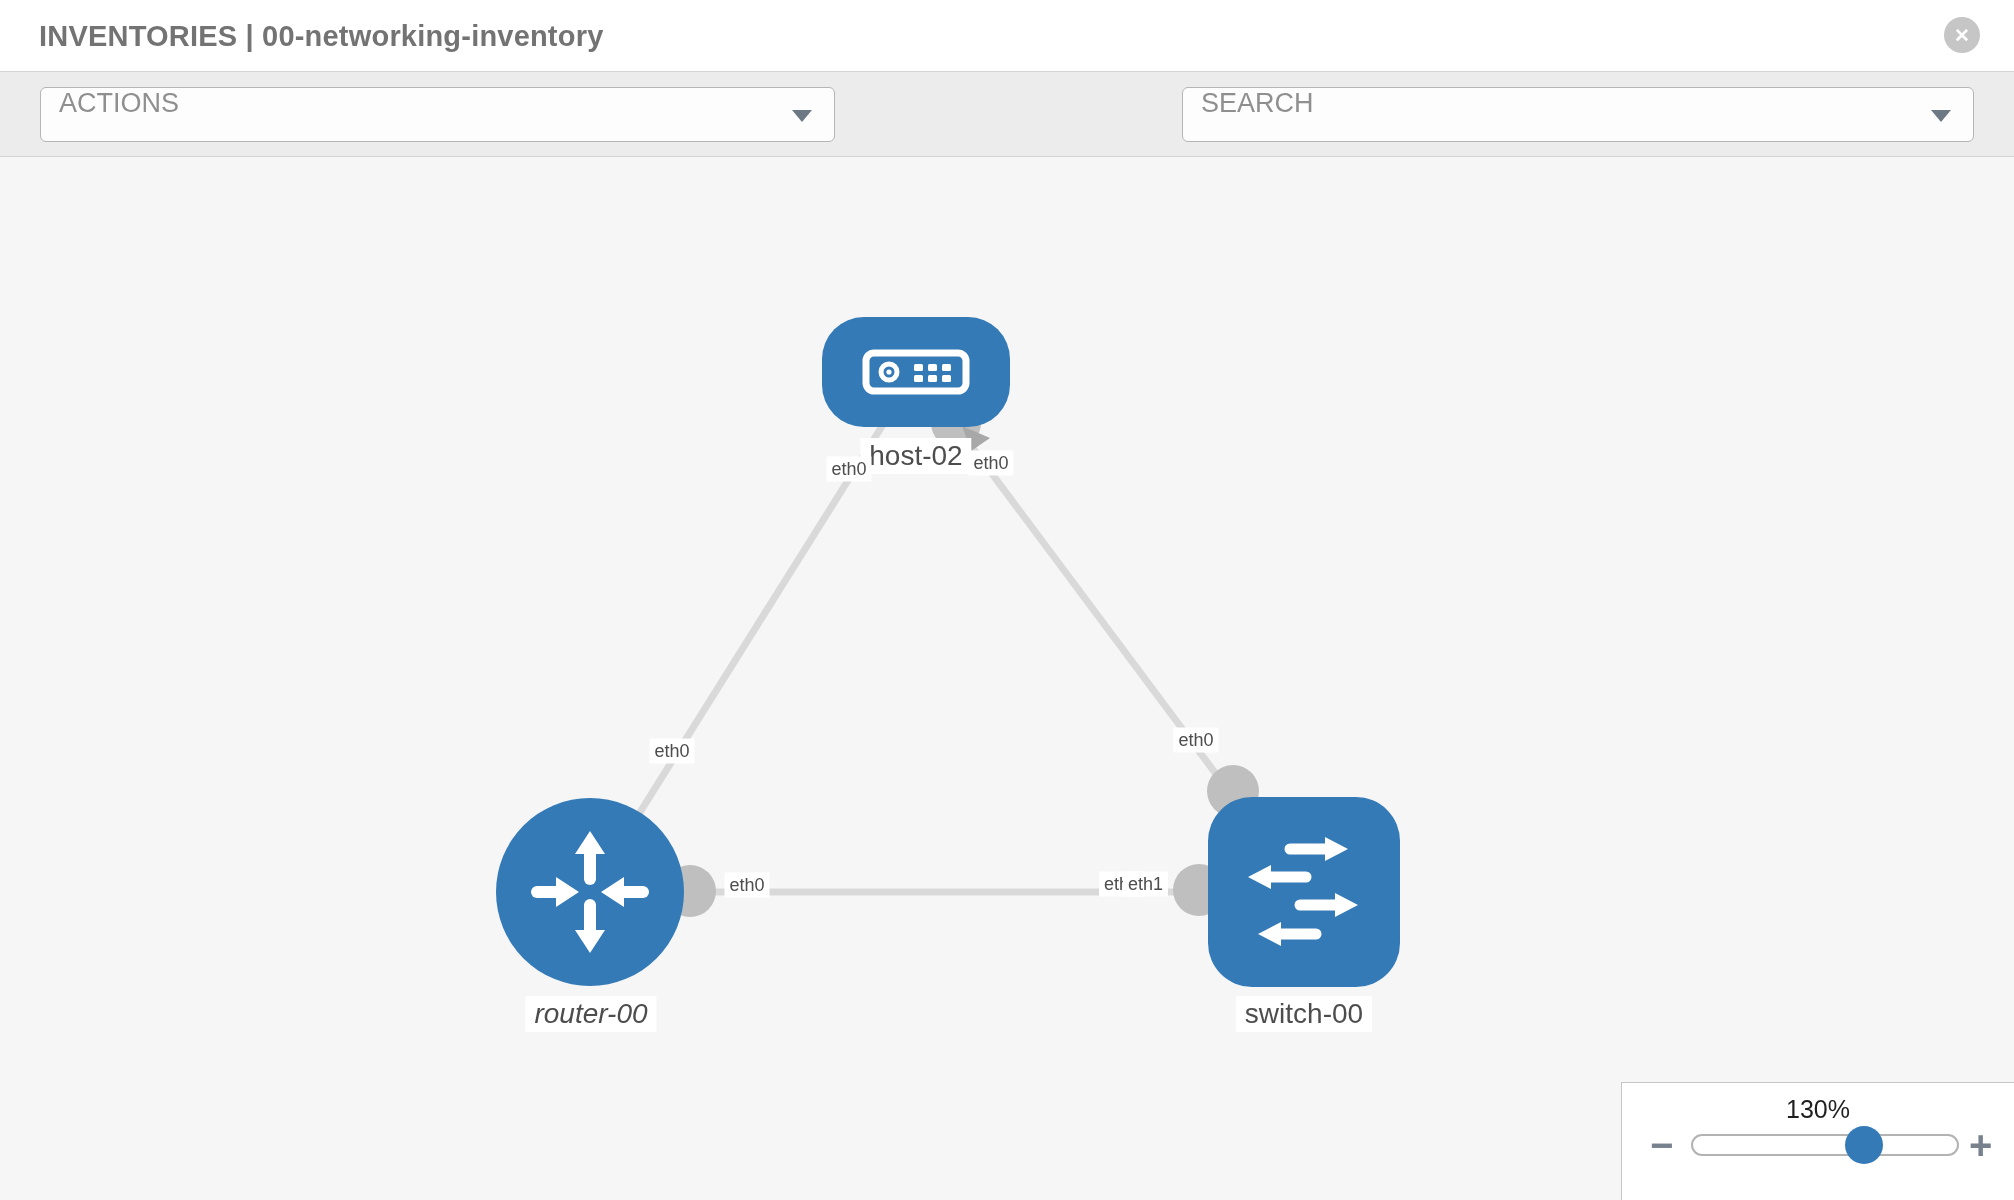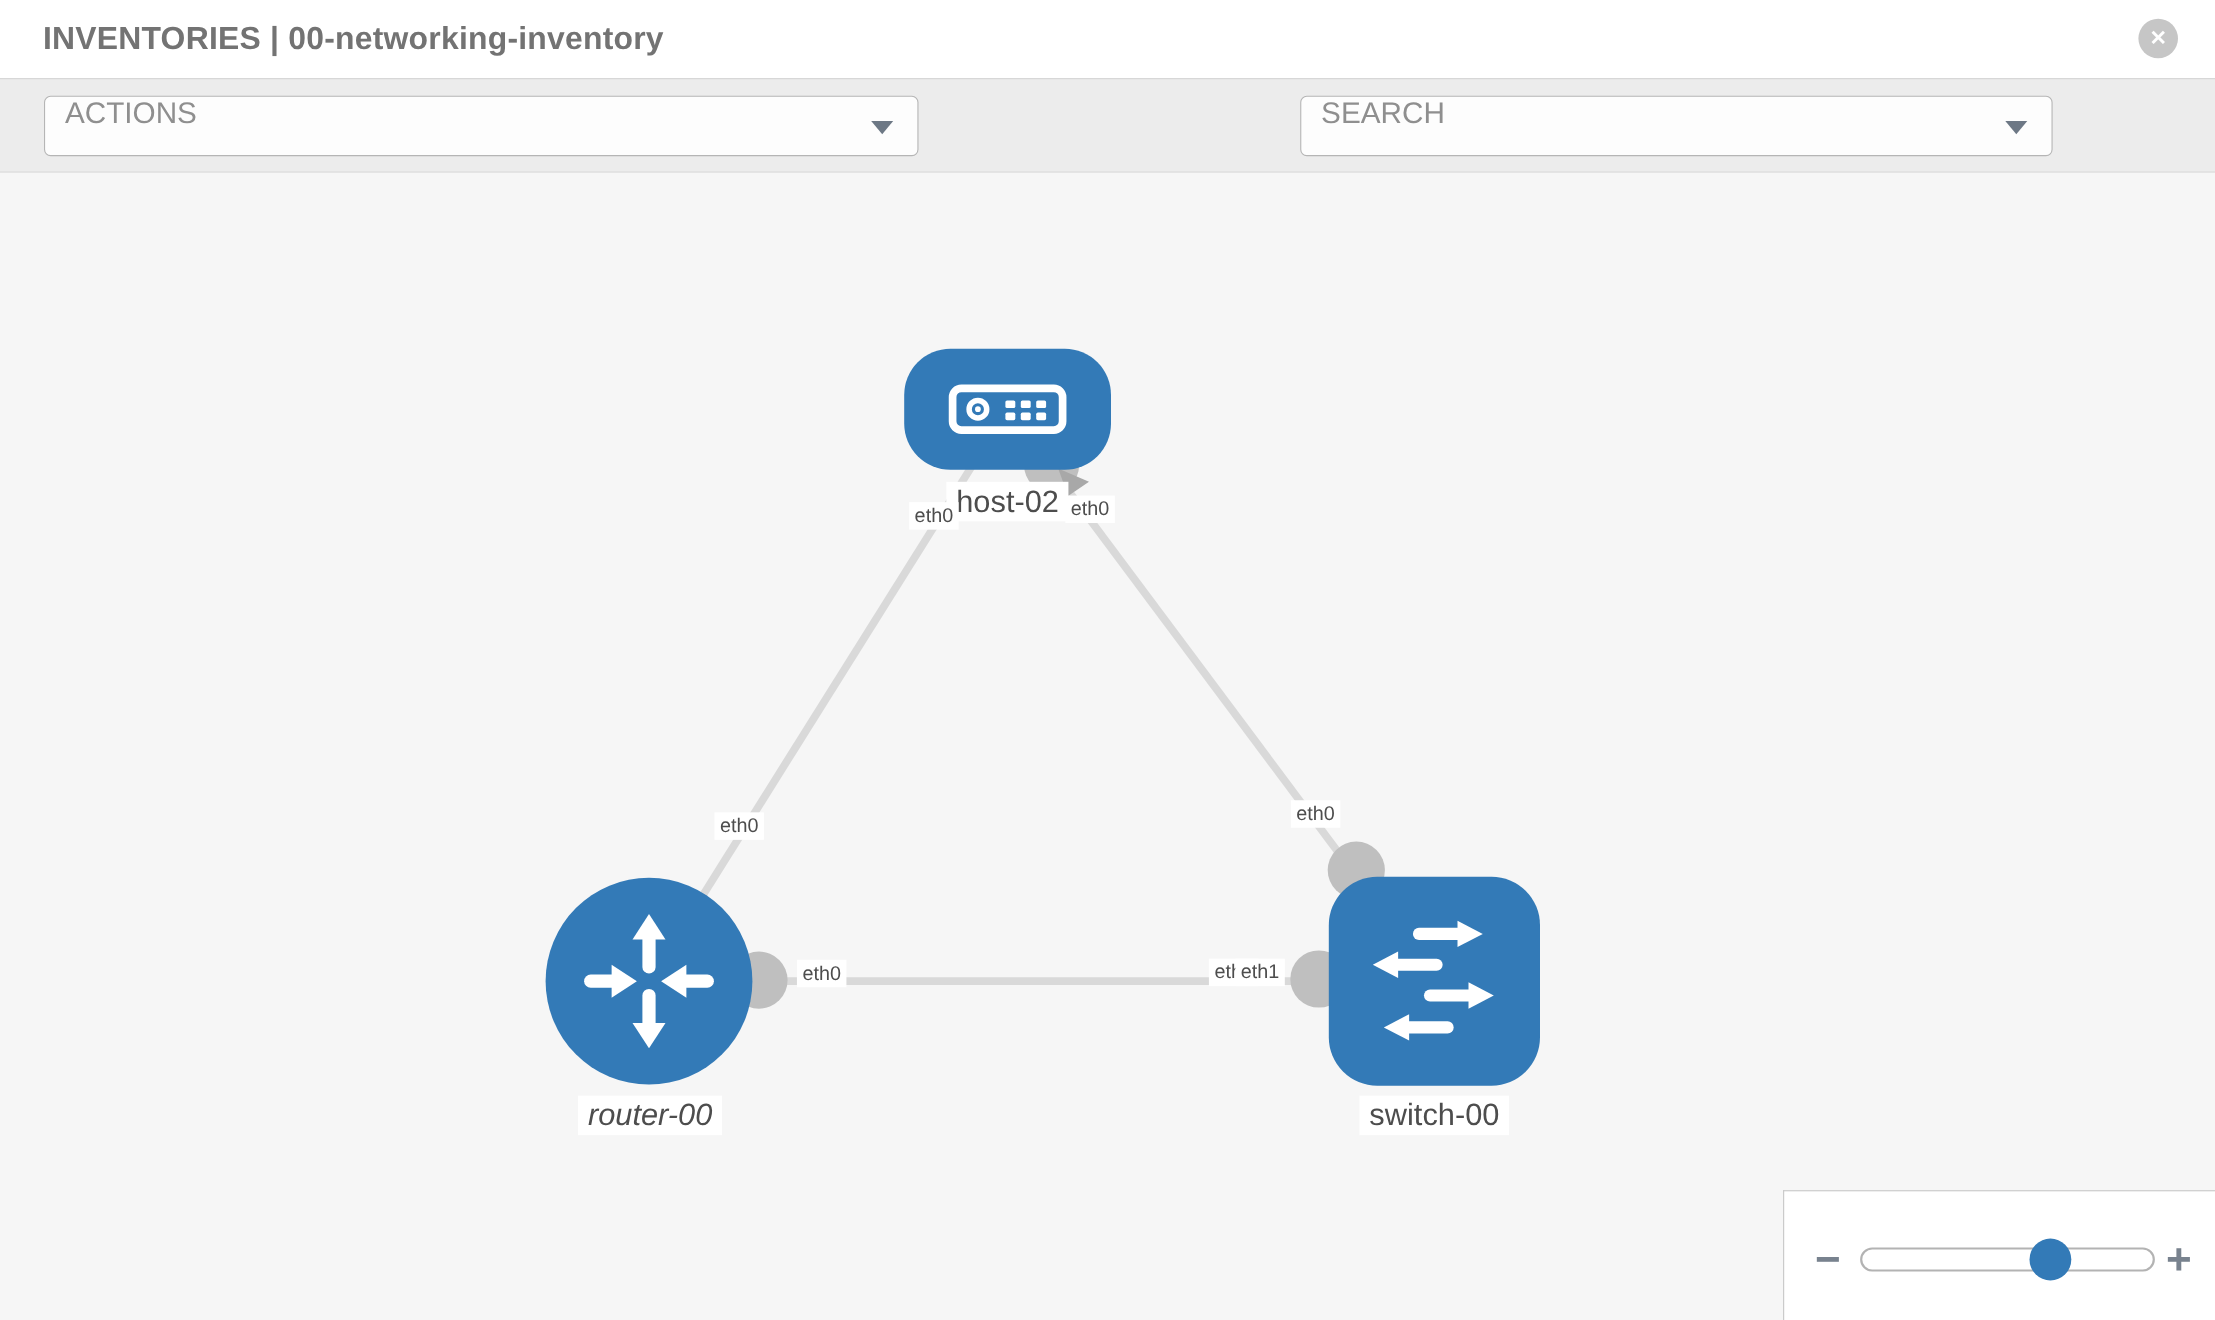--- a/index.html
+++ b/index.html
@@ -16,21 +16,21 @@
                font-weight:700; display:flex; align-items:center; justify-content:center;
                cursor:pointer; }
 
   
   .toolbar { position:absolute; left:0; top:71px; width:2014px; height:86px;
              background:#ececec; border-top:1px solid #d4d4d4; border-bottom:1px solid #d4d4d4; }
   .dd { position:absolute; top:15px; height:55px; background:#fdfdfd;
         border:1px solid #b5b5b5; border-radius:6px; display:flex; align-items:flex-start;
         padding:0 18px; font-size:27px; color:#8f8f8f; cursor:pointer; }
   .dd-actions { left:40px; width:795px; }
-  .dd-search  { left:1182px; width:684px; }
+  .dd-search  { left:1182px; width:792px; }
   .caret { position:absolute; right:22px; top:50%; margin-top:-5px; width:0; height:0;
            border-left:10px solid transparent; border-right:10px solid transparent;
            border-top:12px solid #6d7885; }
   .tool-ic { position:absolute; top:94px; width:40px; height:40px; cursor:pointer; }
   .tool-ic.wrench { left:1046px; }
   .tool-ic.key    { left:1112px; }
 
   
   .canvas { position:absolute; left:0; top:157px; width:2014px; height:1043px;
             background:#f6f6f6; overflow:hidden; }
@@ -165,20 +165,21 @@
 
     <div class="lbl lbl-if" style="left:849px;  top:312px;">eth0</div>
     <div class="lbl lbl-if" style="left:991px;  top:306px;">eth0</div>
     <div class="lbl lbl-if" style="left:672px;  top:594px;">eth0</div>
     <div class="lbl lbl-if" style="left:1196px; top:583px;">eth0</div>
     <div class="lbl lbl-if" style="left:747px;  top:728px;">eth0</div>
     <div class="lbl lbl-if anchor" style="left:1099px; top:727px; z-index:5;">eth1</div>
     <div class="lbl lbl-if anchor" style="left:1123px; top:727px; z-index:6;">eth1</div>
 
     <div class="zoom-panel">
+      <div class="zoom-pct">130%</div>
       <div class="zoom-minus">−</div>
       <div class="zoom-track"></div>
       <div class="zoom-thumb"></div>
       <div class="zoom-plus">+</div>
     </div>
 
   </div>
 </div>
 
 </body></html>

